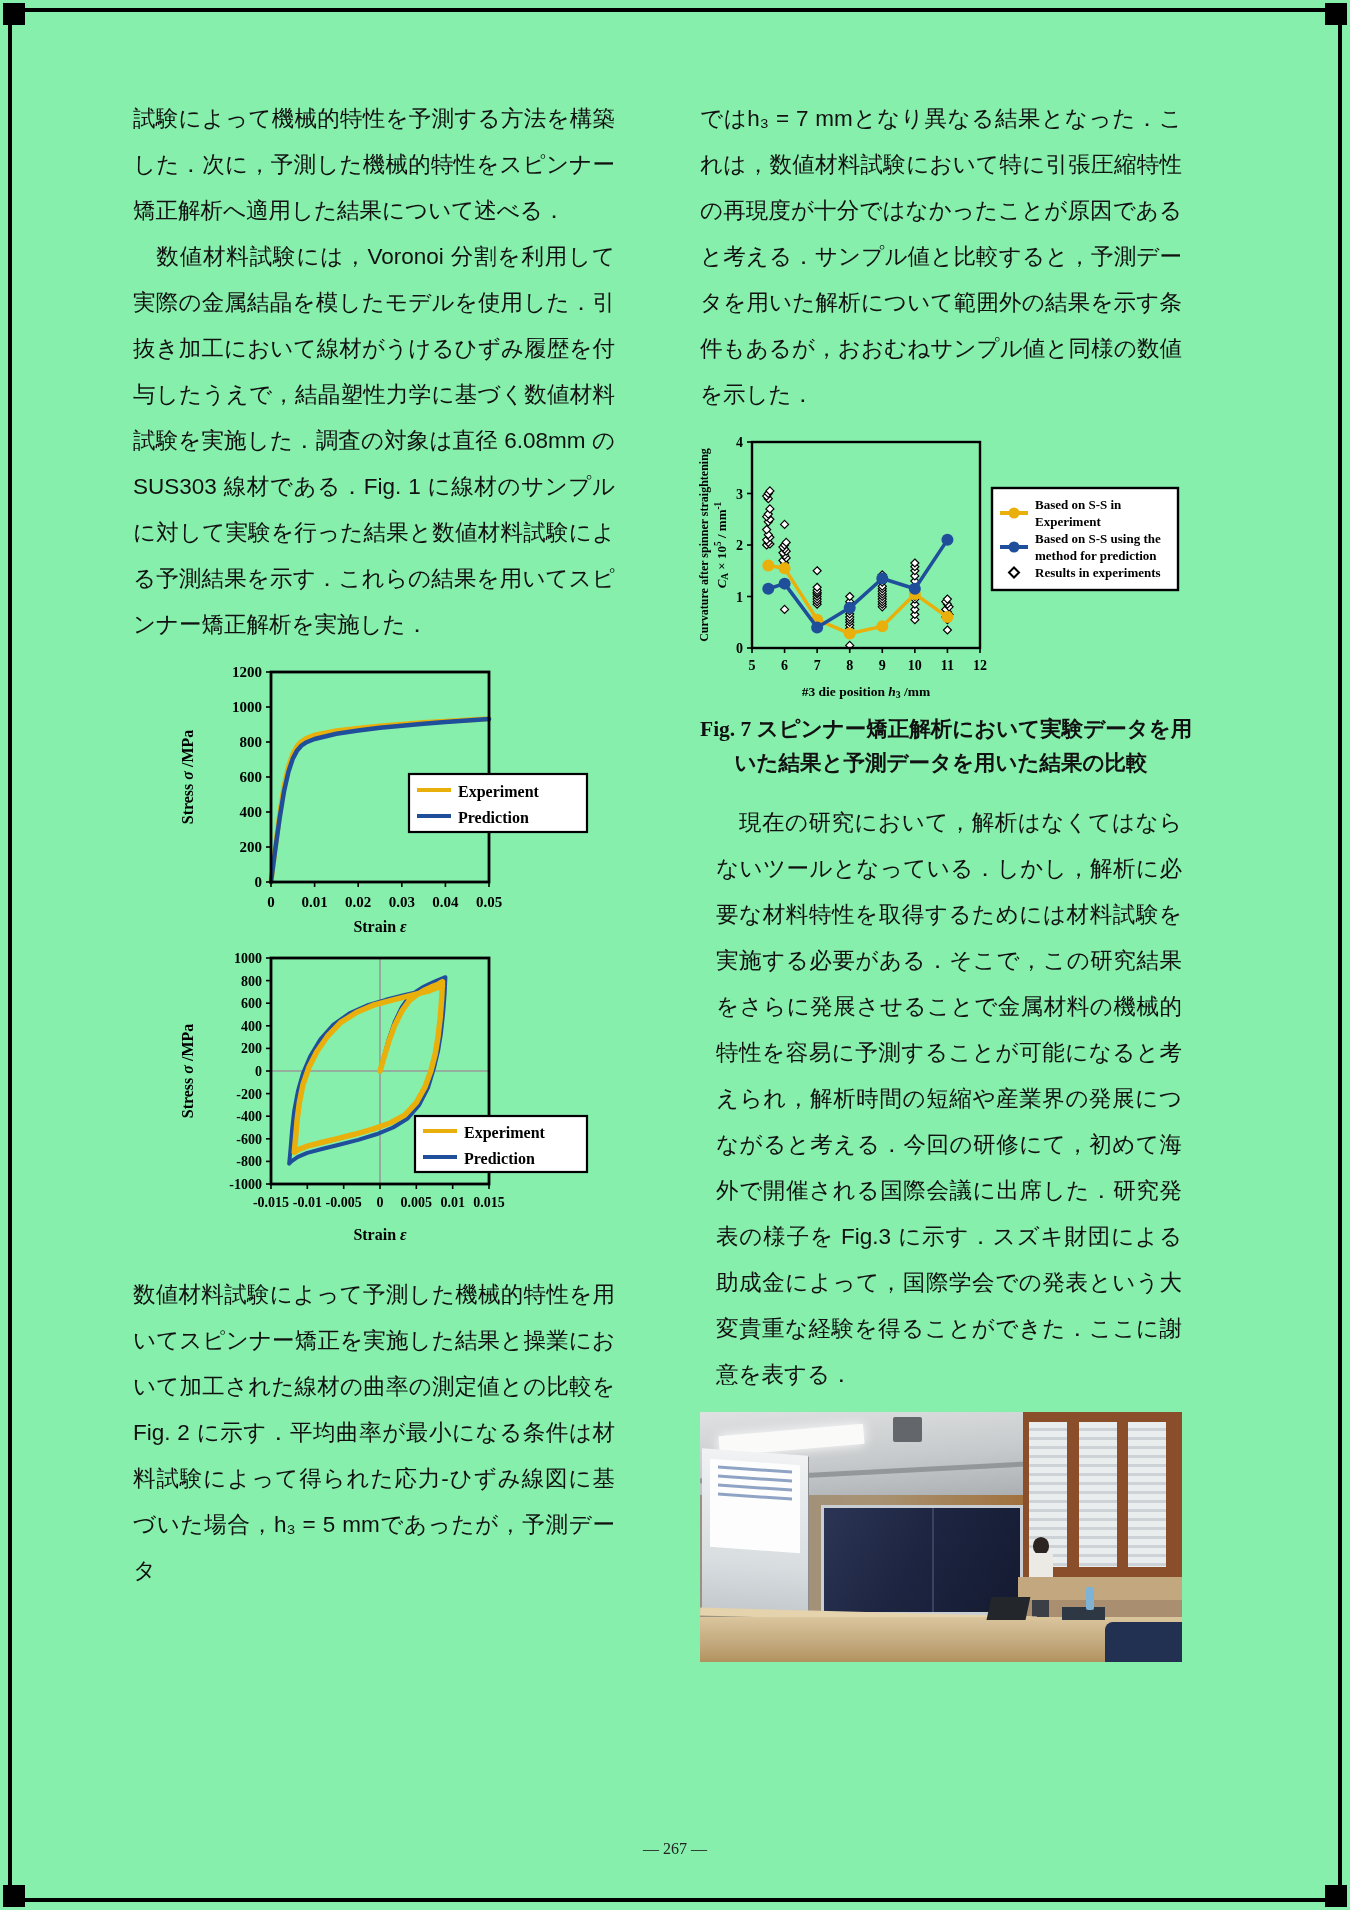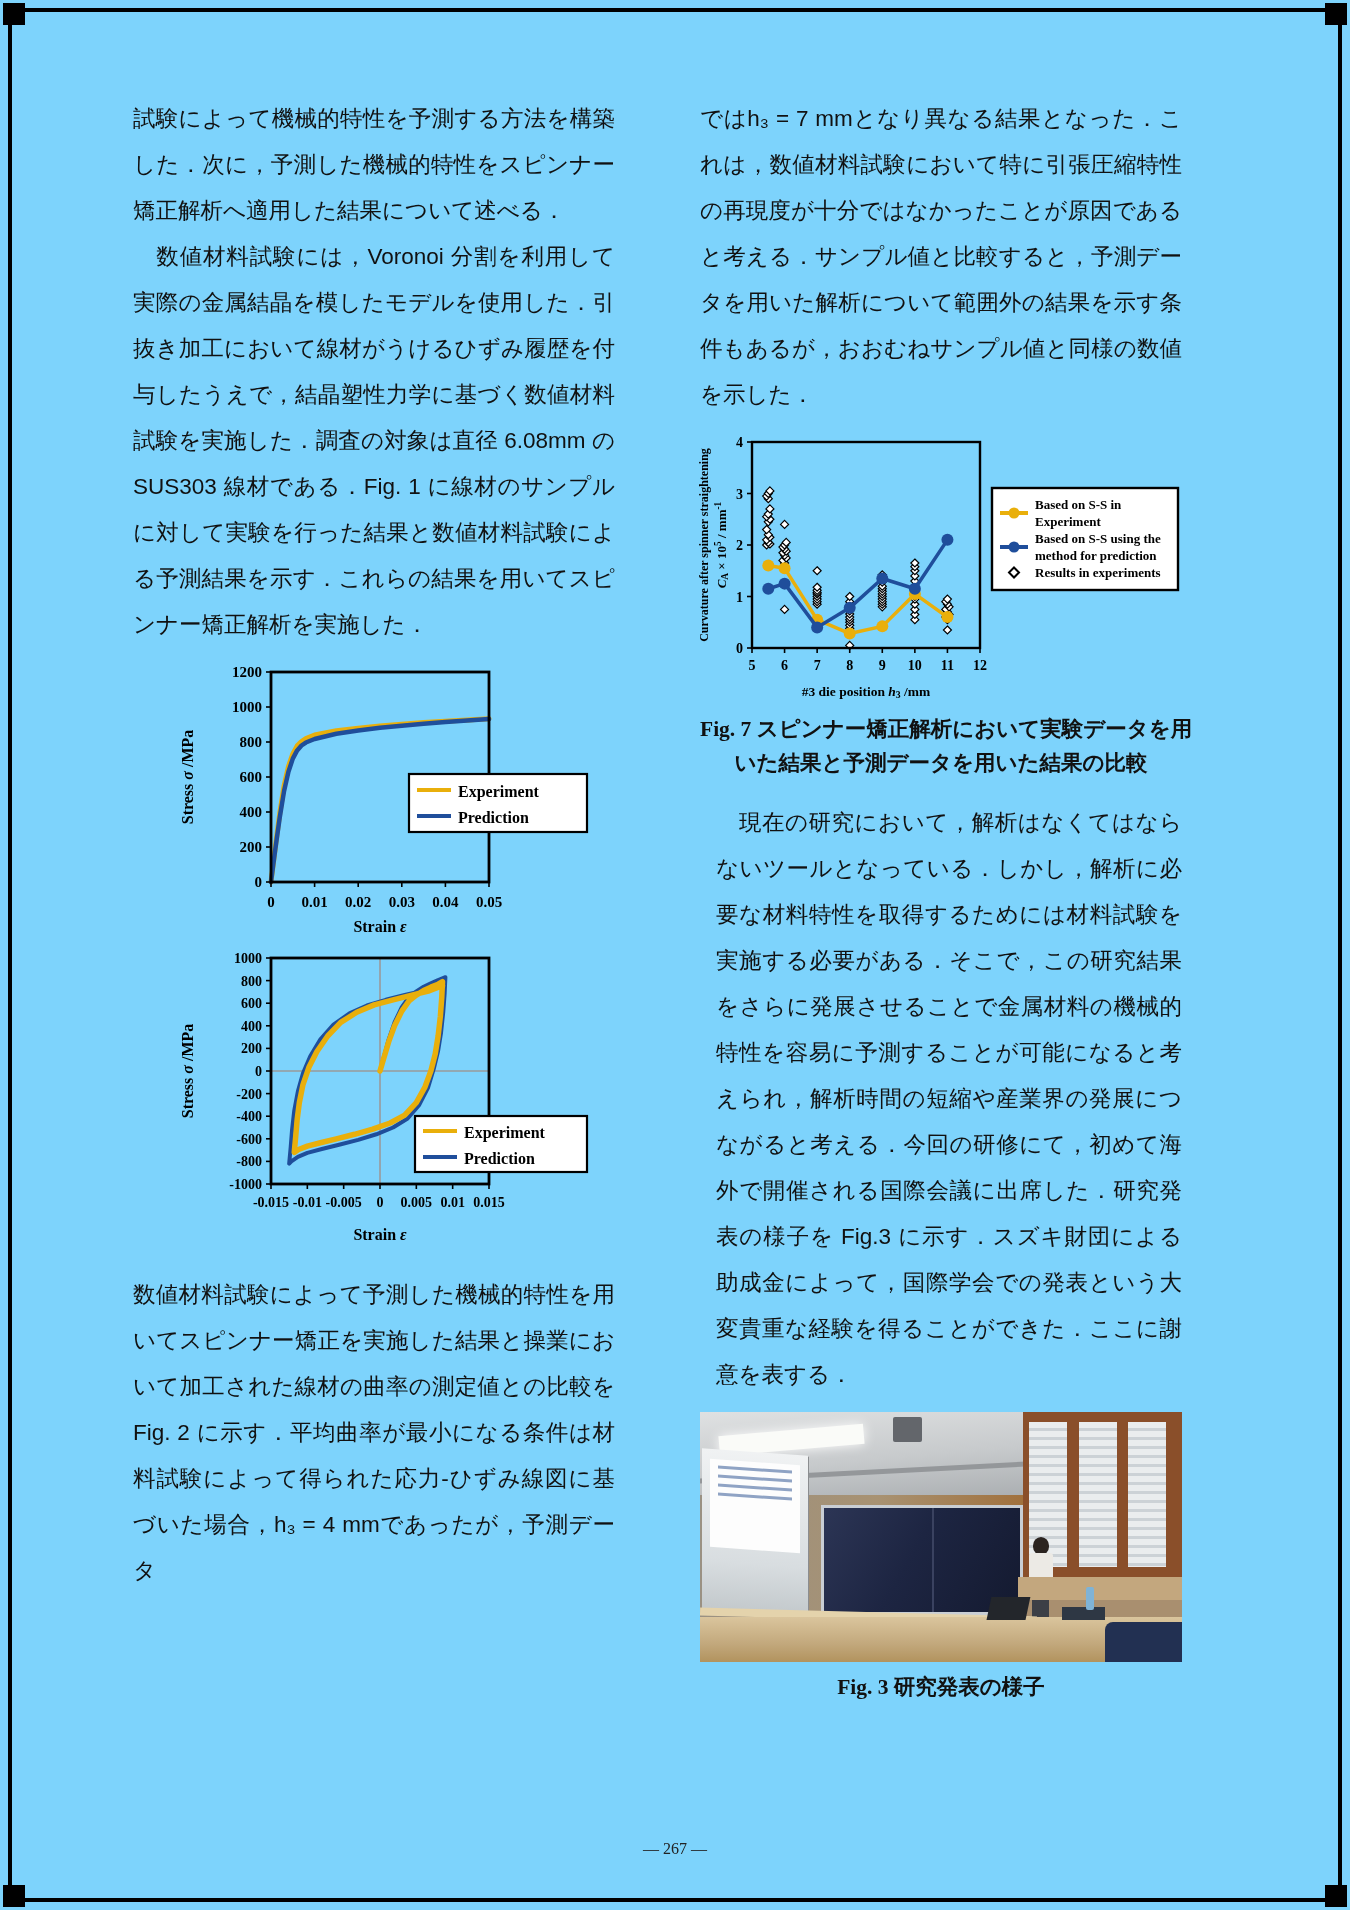--- a/index.html
+++ b/index.html
@@ -1,16 +1,16 @@
 <!DOCTYPE html>
 <html><head>
 <meta charset="utf-8">
 <style>
   html,body{margin:0;padding:0;background:#888;}
-  .page{position:relative;width:1350px;height:1910px;background:#7dd3fc;margin:0 auto;overflow:hidden;
+  .page{position:relative;width:1350px;height:1910px;background:#86efac;margin:0 auto;overflow:hidden;
         font-family:"Liberation Sans","DejaVu Sans",sans-serif;color:#111;}
   .frame{position:absolute;inset:8px;border:4px solid #000;pointer-events:none;}
   .corner{position:absolute;width:22px;height:22px;background:#000;}
   .c-tl{left:3px;top:3px;} .c-tr{right:3px;top:3px;} .c-bl{left:3px;bottom:3px;} .c-br{right:3px;bottom:3px;}
 
   .col{position:absolute;top:96px;width:482px;}
   .col-left{left:133px;} .col-right{left:700px;}
 
   p.body{margin:0;font-size:22.5px;line-height:46px;text-align:justify;text-justify:inter-character;
          word-break:break-all;}
@@ -150,21 +150,21 @@
         <line x1="103" y1="12" x2="108" y2="12" stroke="#000" stroke-width="1.6"></line>
         <text x="99" y="17.04" text-anchor="end" font-size="14" font-weight="bold" fill="#000" font-family="Liberation Serif, DejaVu Serif, serif">1000</text>
         <text x="217" y="294" text-anchor="middle" font-size="16" font-weight="bold" fill="#000" font-family="Liberation Serif, DejaVu Serif, serif"><tspan font-size="16">Strain </tspan><tspan font-size="16" font-style="italic">ε</tspan></text>
         <text x="30" y="125" text-anchor="middle" font-size="16" font-weight="bold" fill="#000" font-family="Liberation Serif, DejaVu Serif, serif" transform="rotate(-90 30 125)"><tspan font-size="16">Stress </tspan><tspan font-size="16" font-style="italic">σ</tspan><tspan font-size="16"> /MPa</tspan></text>
         <rect x="252" y="170" width="172" height="56" fill="#fff" stroke="#000" stroke-width="2.2"></rect>
         <line x1="260" y1="185" x2="294" y2="185" stroke="#E9AF0B" stroke-width="4"></line>
         <text x="301" y="191.5" text-anchor="start" font-size="16" font-weight="bold" fill="#000" font-family="Liberation Serif, DejaVu Serif, serif">Experiment</text>
         <line x1="260" y1="211" x2="294" y2="211" stroke="#1F4E9B" stroke-width="4"></line>
         <text x="301" y="217.5" text-anchor="start" font-size="16" font-weight="bold" fill="#000" font-family="Liberation Serif, DejaVu Serif, serif">Prediction</text>
       </svg>
-    <p class="body mt">数値材料試験によって予測した機械的特性を用いてスピンナー矯正を実施した結果と操業において加工された線材の曲率の測定値との比較を Fig. 2 に示す．平均曲率が最小になる条件は材料試験によって得られた応力-ひずみ線図に基づいた場合，h₃ = 4 mmであったが，予測データ</p>
+    <p class="body mt">数値材料試験によって予測した機械的特性を用いてスピンナー矯正を実施した結果と操業において加工された線材の曲率の測定値との比較を Fig. 2 に示す．平均曲率が最小になる条件は材料試験によって得られた応力-ひずみ線図に基づいた場合，h₃ = 5 mmであったが，予測データ</p>
   </div>
 
   <div class="col col-right">
     <p class="body">ではh₃ = 7 mmとなり異なる結果となった．これは，数値材料試験において特に引張圧縮特性の再現度が十分ではなかったことが原因であると考える．サンプル値と比較すると，予測データを用いた解析について範囲外の結果を示す条件もあるが，おおむねサンプル値と同様の数値を示した．</p>
     <svg class="fig-svg fig2-svg" viewBox="0 0 486 272" width="486" height="272">
         <path d="M 70.65714285714286 109 L 74.65714285714286 113 L 70.65714285714286 117 L 66.65714285714286 113 Z" fill="#fff" stroke="#000" stroke-width="1.2"></path>
         <path d="M 73.91428571428571 107.97 L 77.91428571428571 111.97 L 73.91428571428571 115.97 L 69.91428571428571 111.97 Z" fill="#fff" stroke="#000" stroke-width="1.2"></path>
         <path d="M 72.28571428571428 106.42500000000001 L 76.28571428571428 110.42500000000001 L 72.28571428571428 114.42500000000001 L 68.28571428571428 110.42500000000001 Z" fill="#fff" stroke="#000" stroke-width="1.2"></path>
         <path d="M 70.65714285714286 103.85 L 74.65714285714286 107.85 L 70.65714285714286 111.85 L 66.65714285714286 107.85 Z" fill="#fff" stroke="#000" stroke-width="1.2"></path>
         <path d="M 73.91428571428571 101.275 L 77.91428571428571 105.275 L 73.91428571428571 109.275 L 69.91428571428571 105.275 Z" fill="#fff" stroke="#000" stroke-width="1.2"></path>
@@ -338,17 +338,16 @@
       <div class="ph-person-body"></div>
       <div class="ph-person-legs"></div>
       <div class="ph-desk-far"></div>
       <div class="ph-desk-edge"></div>
       <div class="ph-desks"></div>
       <div class="ph-laptop"></div>
       <div class="ph-laptop2"></div>
       <div class="ph-bottle"></div>
       <div class="ph-chairs"></div>
     </div>
-    <div class="caption" style="margin-top:10px;">Fig. 3 研究発表の様子</div>
   </div>
 
   <div class="page-number">— 267 —</div>
 </div>
 
 </body></html>

